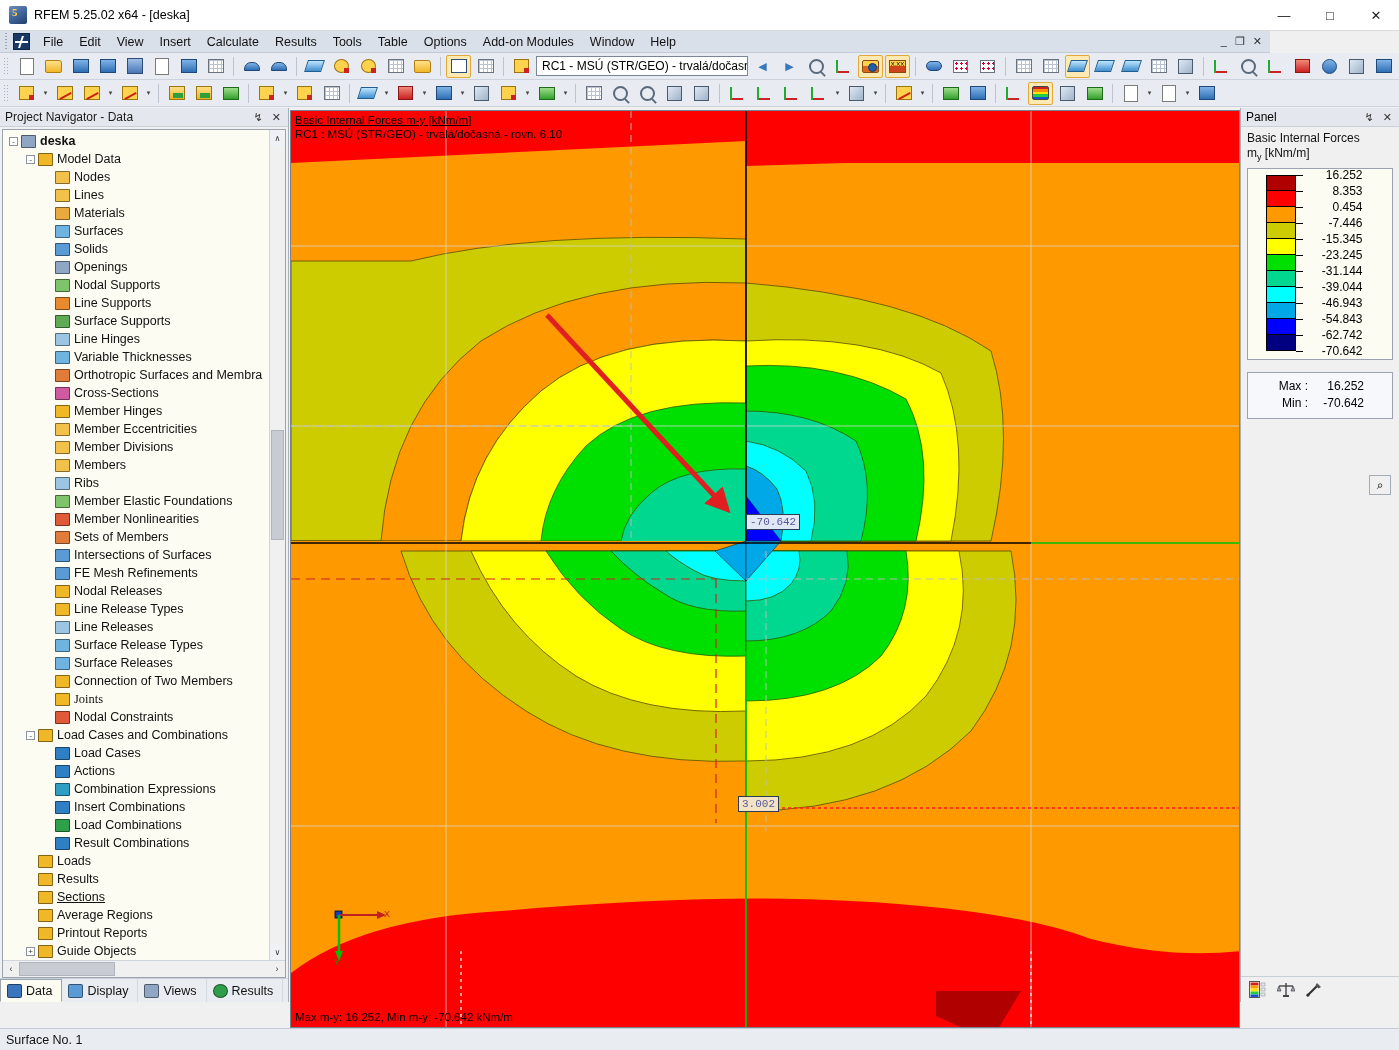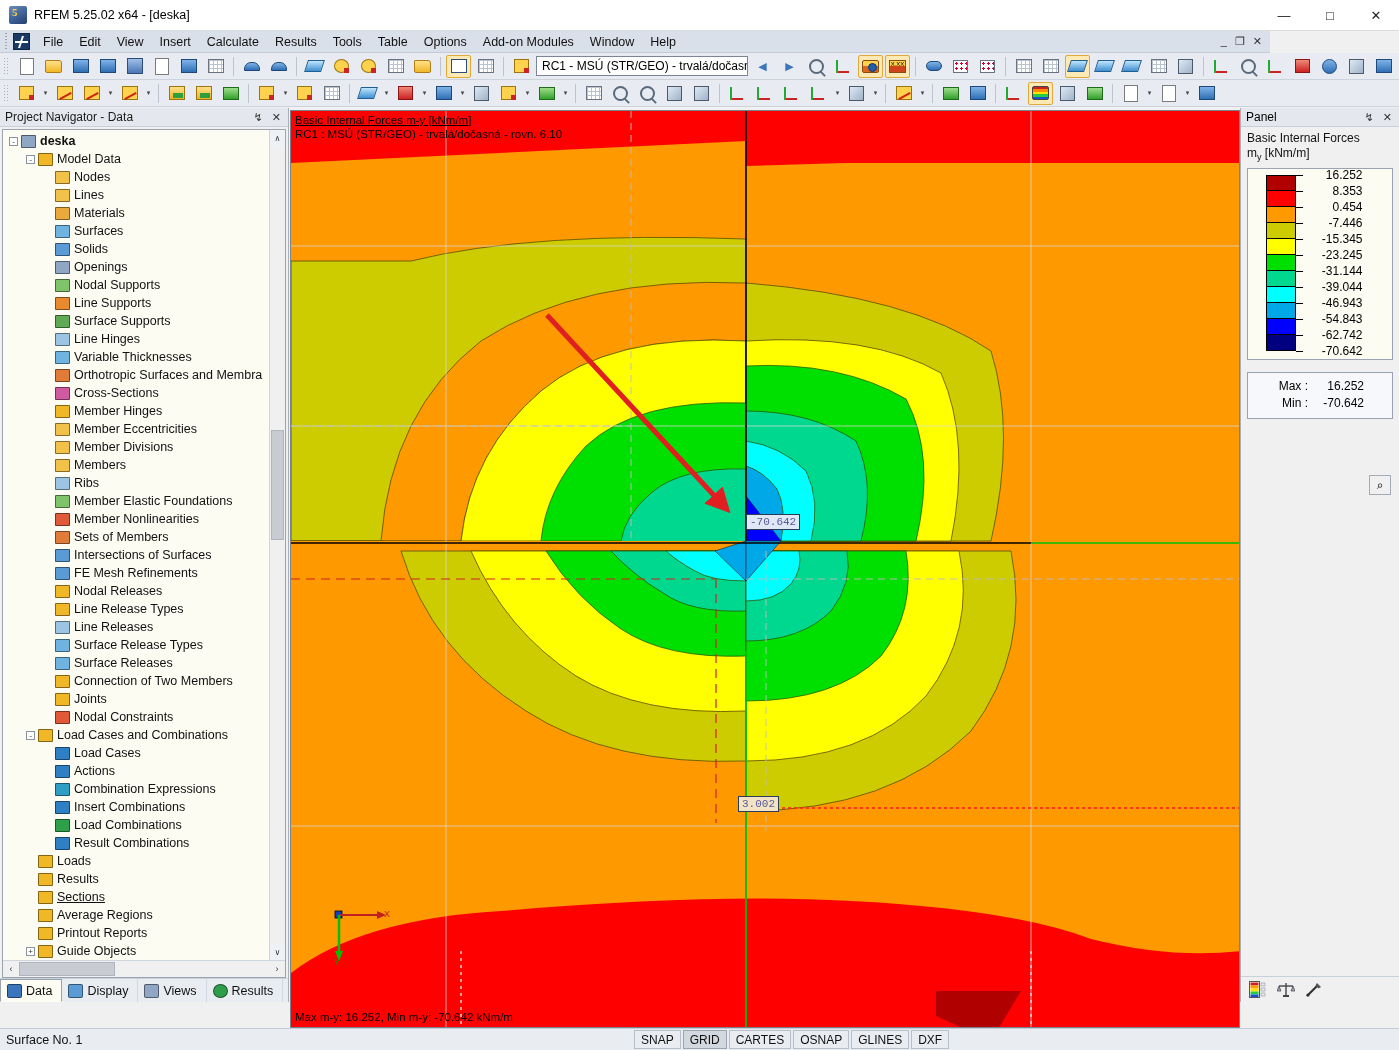--- a/index.html
+++ b/index.html
@@ -653,21 +653,21 @@
           <div class="trow" style="padding-left: 40px;">
             <span class="texp" style="border: none; background: transparent;"></span>
             <span class="tico" style="background: linear-gradient(rgb(111, 179, 224), rgb(111, 179, 224)); border: 1px solid rgba(0, 0, 0, 0.45);"></span>
             <span class="tlabel">Surface Releases</span>
           </div>
           <div class="trow" style="padding-left: 40px;">
             <span class="texp" style="border: none; background: transparent;"></span>
             <span class="tico" style="background: linear-gradient(rgb(240, 183, 39), rgb(240, 183, 39)); border: 1px solid rgba(0, 0, 0, 0.45);"></span>
             <span class="tlabel">Connection of Two Members</span>
           </div>
-          <div class="trow" style="padding-left: 40px;">
+          <div class="trow" style="padding-left: 40px; font-family: Liberation Serif, serif;">
             <span class="texp" style="border: none; background: transparent;"></span>
             <span class="tico" style="background: linear-gradient(rgb(240, 183, 39), rgb(240, 183, 39)); border: 1px solid rgba(0, 0, 0, 0.45);"></span>
             <span class="tlabel">Joints</span>
           </div>
           <div class="trow" style="padding-left: 40px;">
             <span class="texp" style="border: none; background: transparent;"></span>
             <span class="tico" style="background: linear-gradient(rgb(224, 90, 58), rgb(224, 90, 58)); border: 1px solid rgba(0, 0, 0, 0.45);"></span>
             <span class="tlabel">Nodal Constraints</span>
           </div>
           <div class="trow" style="padding-left: 23px;">
@@ -1016,23 +1016,15 @@
           <line x1="2" y1="15" x2="13" y2="4" stroke="#333" stroke-width="2.2"></line>
           <polygon points="12,2 16,6 13.5,7.5 10.5,4.5" fill="#555"></polygon>
           <circle cx="3" cy="14" r="1.6" fill="#333"></circle>
         </svg>
       </span>
     </div>
   </div>
 
   <div class="statusbar">
     <span class="sb-text">Surface No. 1</span>
-    <div class="sb-toggles" id="sb-toggles">
-        <div class="sb-tog">SNAP</div>
-        <div class="sb-tog on">GRID</div>
-        <div class="sb-tog">CARTES</div>
-        <div class="sb-tog">OSNAP</div>
-        <div class="sb-tog">GLINES</div>
-        <div class="sb-tog">DXF</div>
-      </div>
   </div>
 
 </div>
 
 </body></html>

